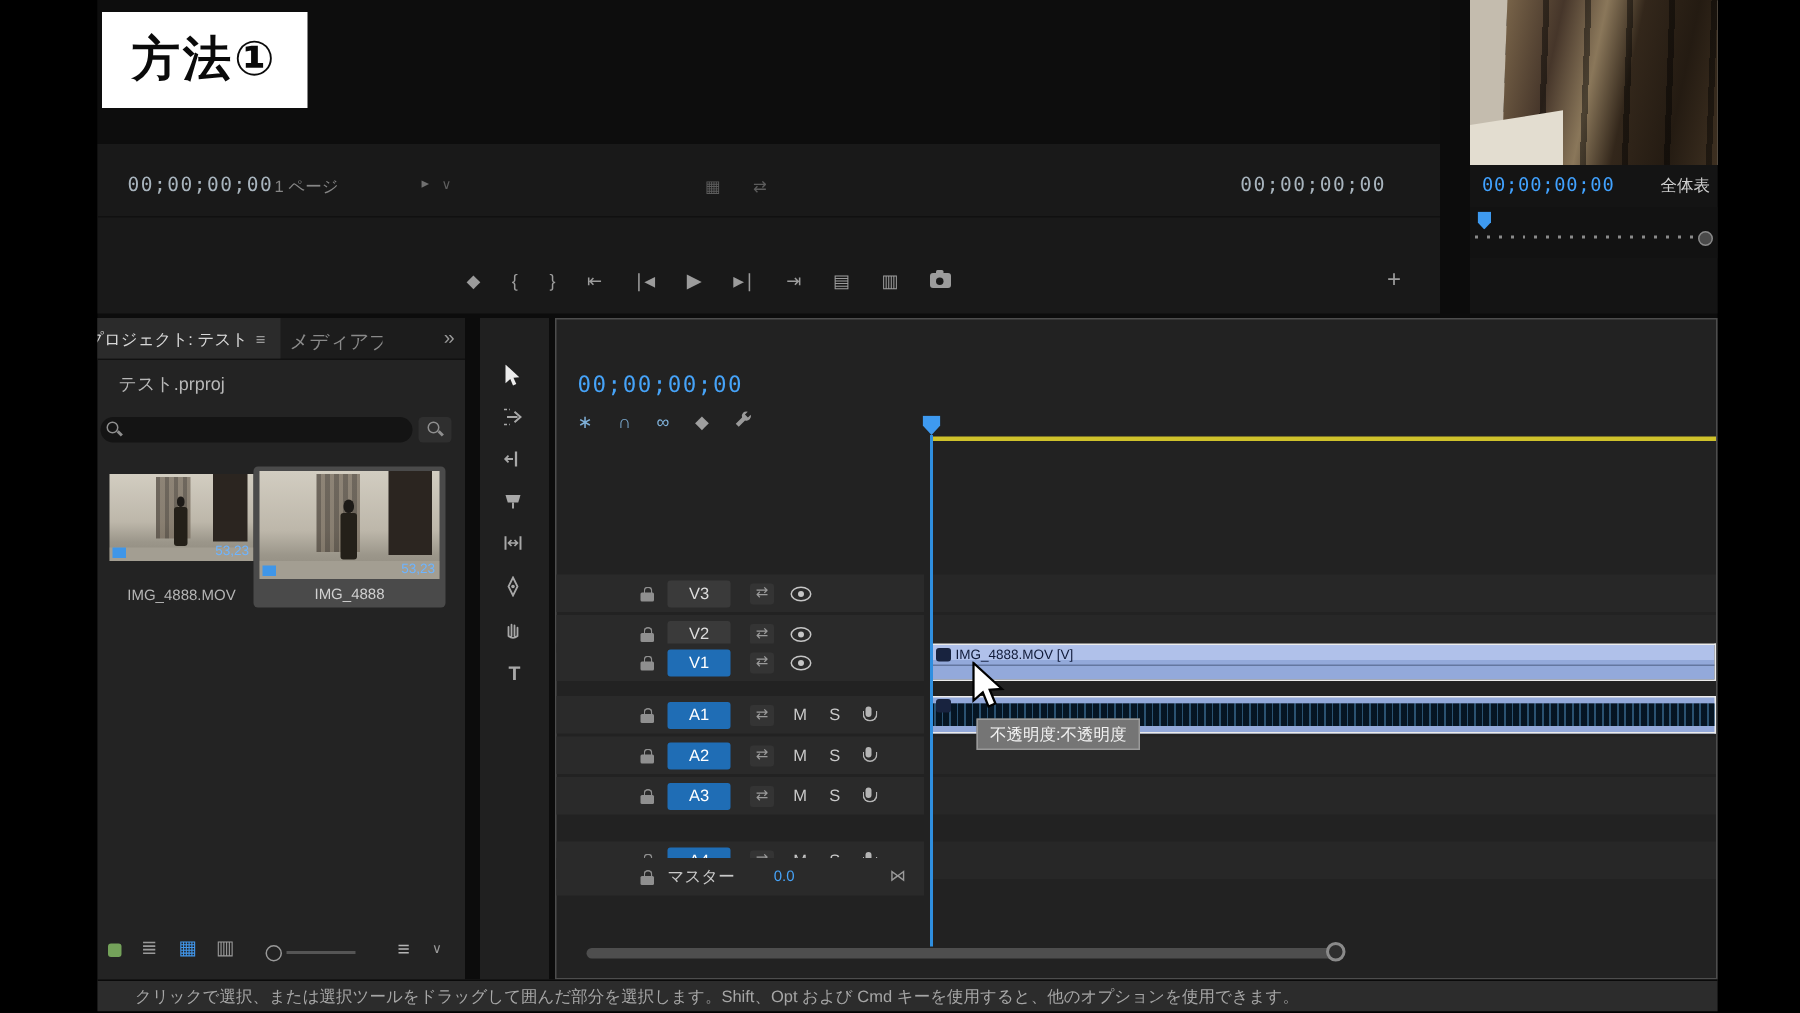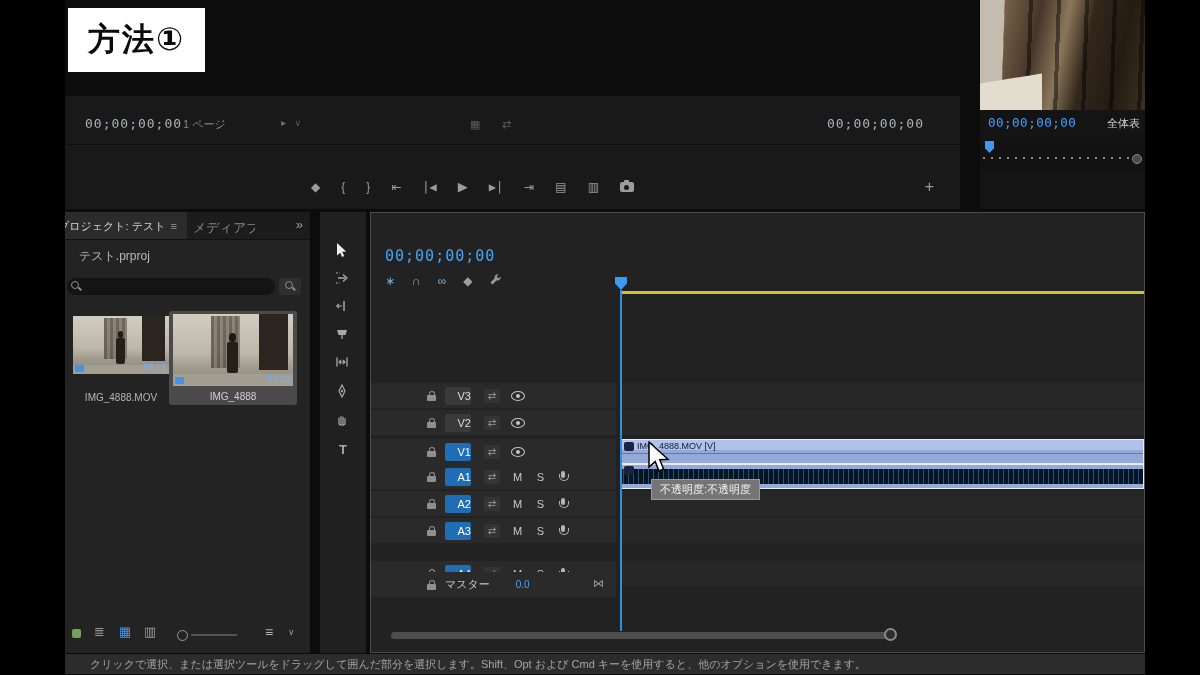--- a/index.html
+++ b/index.html
@@ -114,21 +114,21 @@
   .ph-cap{position:absolute;left:244px;top:64px;width:12px;height:13px;background:#3e9af0;z-index:6;
           clip-path:polygon(0 0,100% 0,100% 50%,50% 100%,0 50%);}
   .ph-line{position:absolute;left:249px;top:77px;width:2px;height:341px;background:#2f8fe0;z-index:6;}
   .trow{position:absolute;left:0;right:0;height:25px;}
   .thead{position:absolute;left:0;top:0;width:245px;height:25px;background:#2a2a2a;
          display:flex;align-items:center;box-sizing:border-box;padding-left:56px;}
   .tbody{position:absolute;left:250px;right:0;top:0;height:25px;background:#272727;}
   .lock{position:relative;width:9px;height:6px;background:#8f8f8f;border-radius:1px;margin:4px 9px 0 0;flex:0 0 auto;}
   .lock::before{content:"";position:absolute;top:-4px;left:1.5px;width:4px;height:4px;border:1.5px solid #8f8f8f;
                 border-bottom:none;border-radius:3px 3px 0 0;}
-  .tbtn{width:26px;height:18px;line-height:18px;text-align:right;font-size:11px;border-radius:2px;
+  .tbtn{width:42px;height:18px;line-height:18px;text-align:center;font-size:11px;border-radius:2px;
         background:#3a3a3a;color:#ddd;margin-right:13px;flex:0 0 auto;}
   .tbtn.on{background:#1f6db5;color:#fff;}
   .sync{color:#9a9a9a;font-size:10px;width:16px;height:14px;line-height:14px;text-align:center;
         background:#343434;border-radius:2px;margin-right:11px;flex:0 0 auto;}
   .eye{position:relative;width:14px;height:10px;flex:0 0 auto;}
   .eye::before{content:"";position:absolute;inset:0;border:1px solid #c5c5c5;border-radius:50%;}
   .eye::after{content:"";position:absolute;left:5px;top:3px;width:4px;height:4px;background:#c5c5c5;border-radius:50%;}
   .ms{width:13px;text-align:center;color:#c9c9c9;font-size:11px;margin-right:10px;flex:0 0 auto;}
   .mic{position:relative;width:12px;height:13px;flex:0 0 auto;}
   .mic::before{content:"";position:absolute;left:4px;top:1px;width:4px;height:7px;background:#b5b5b5;border-radius:2px;}
@@ -341,21 +341,21 @@
       <div class="trow" style="top:197px">
         <div class="thead">
           <span class="lock"></span>
           <span class="tbtn">V2</span>
           <span class="sync">⇄</span>
           <span class="eye"></span>
         </div>
         <div class="tbody"></div>
       </div>
 
-      <div class="trow" style="top:226px">
+      <div class="trow" style="top:216px">
         <div class="thead">
           <span class="lock"></span>
           <span class="tbtn on">V1</span>
           <span class="sync">⇄</span>
           <span class="eye"></span>
         </div>
         <div class="tbody">
           <div class="clip clip-video">
             <span class="clip-labelrow">
               <span class="fxb"></span>

